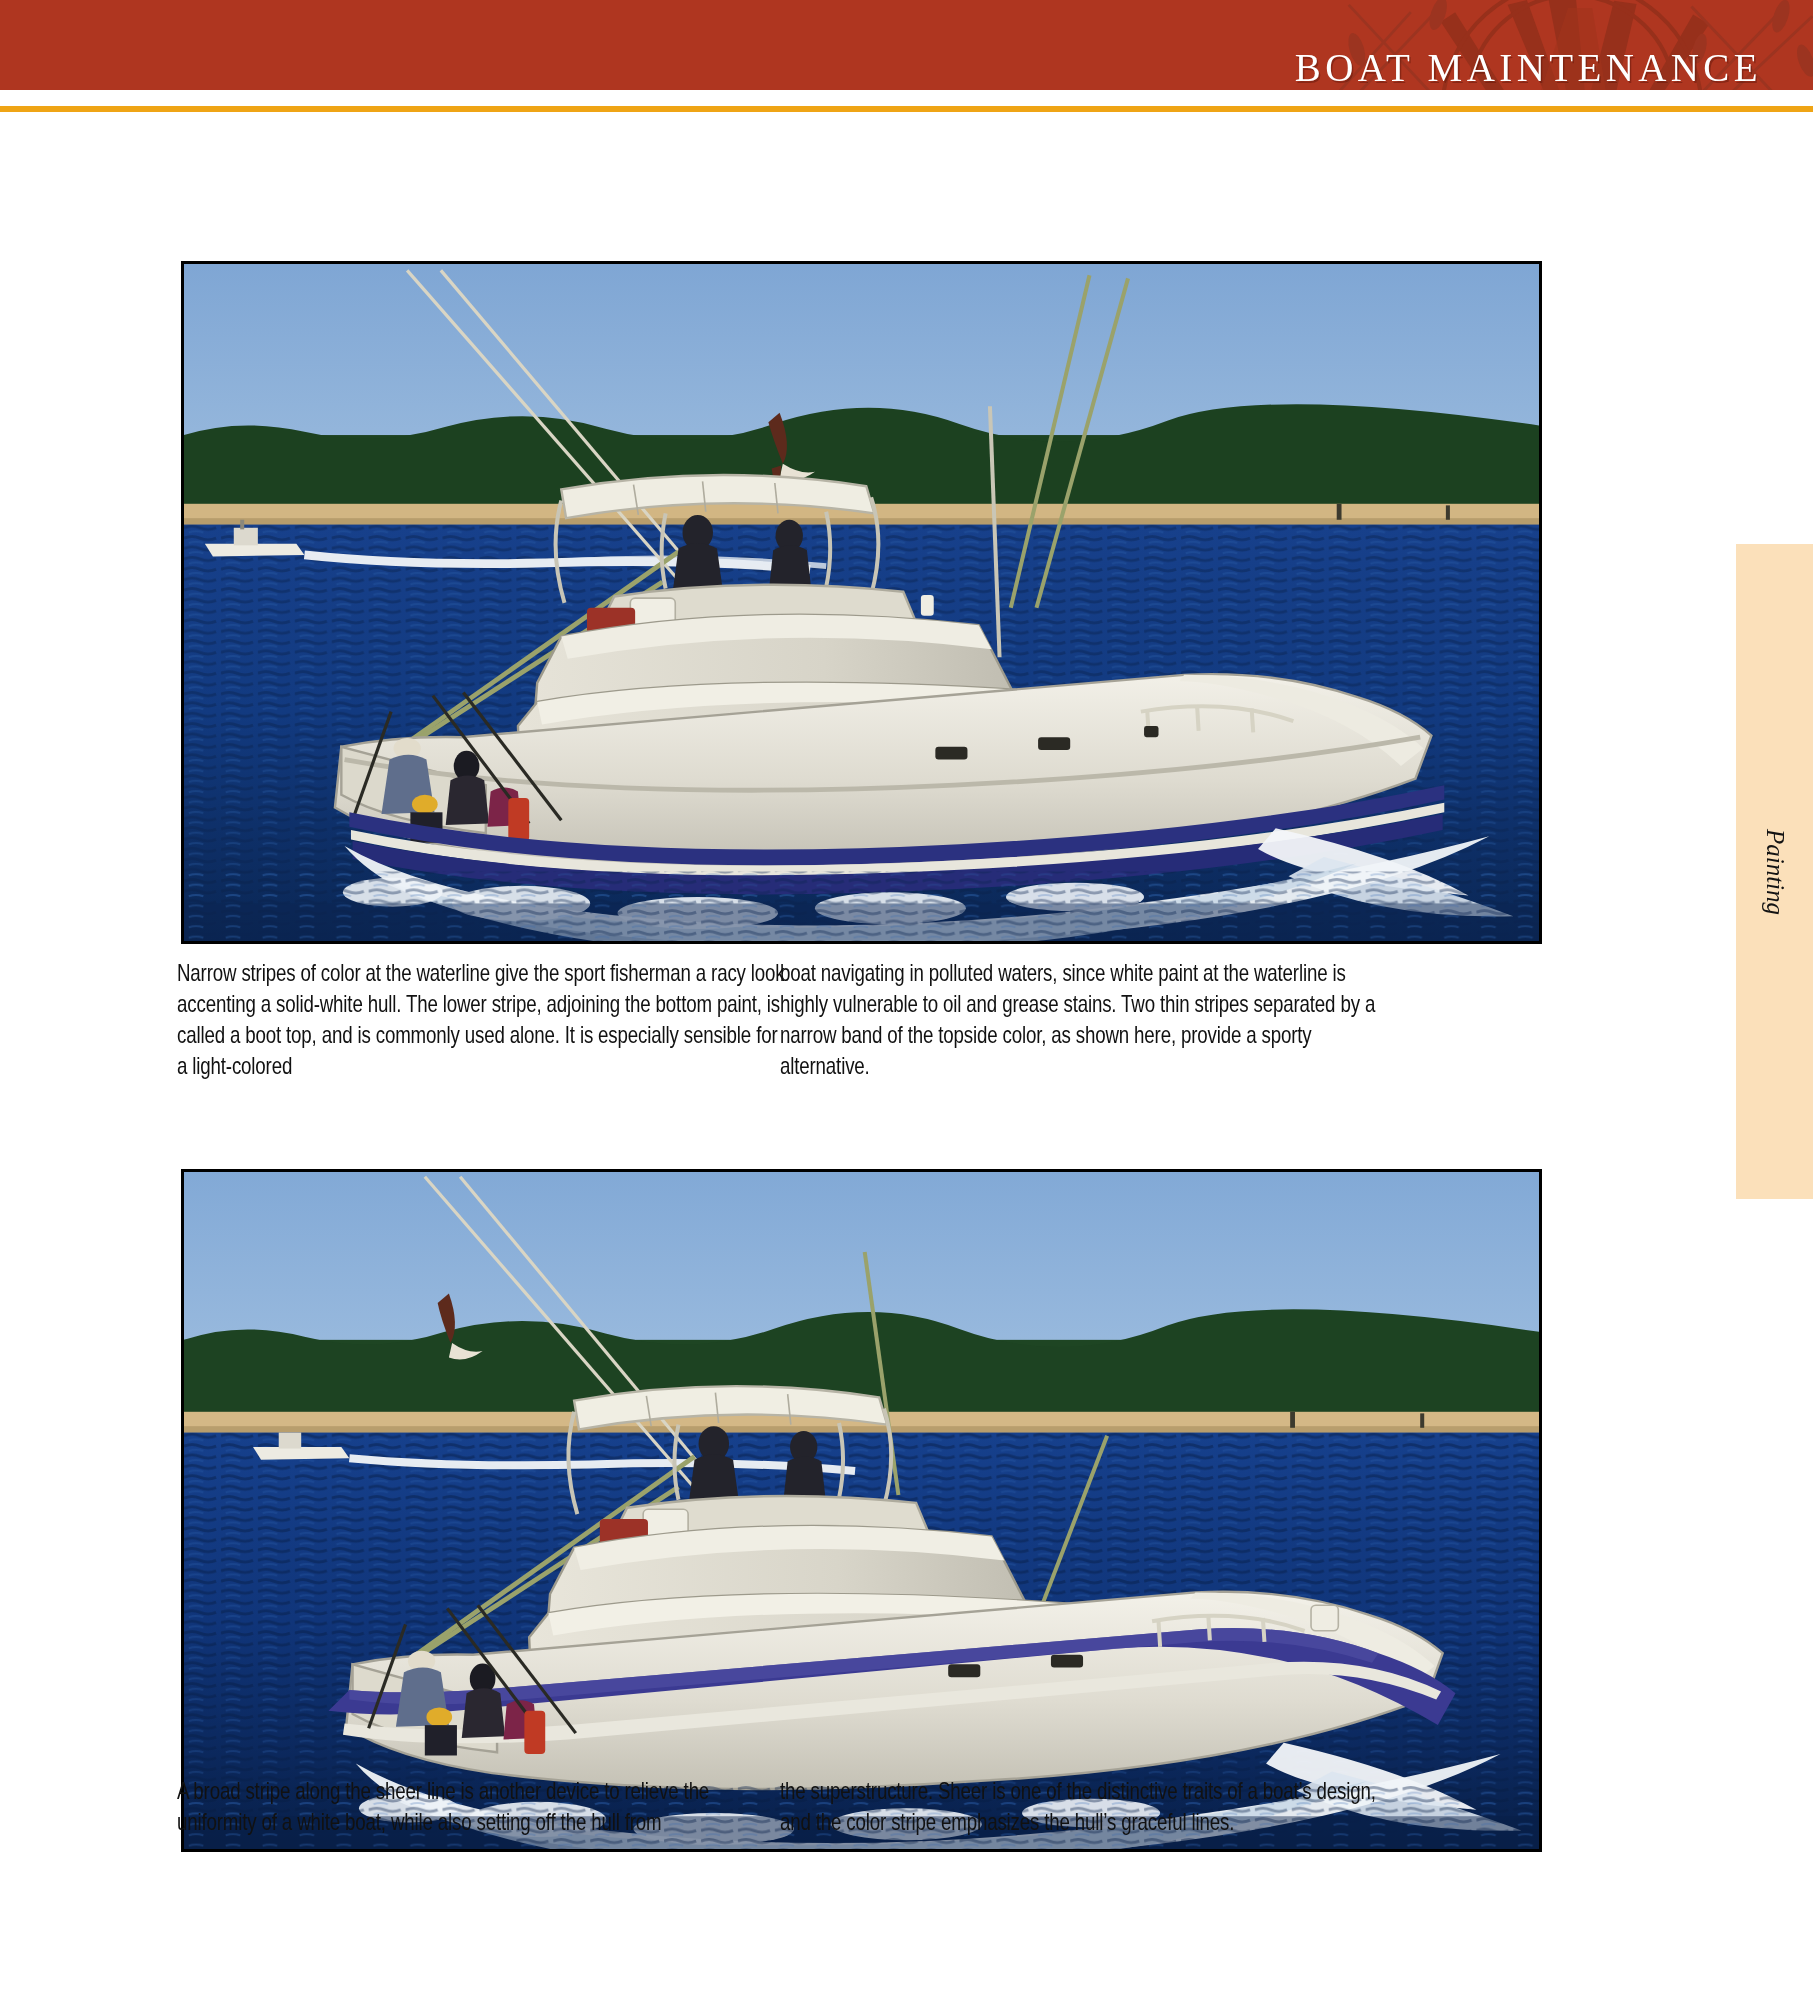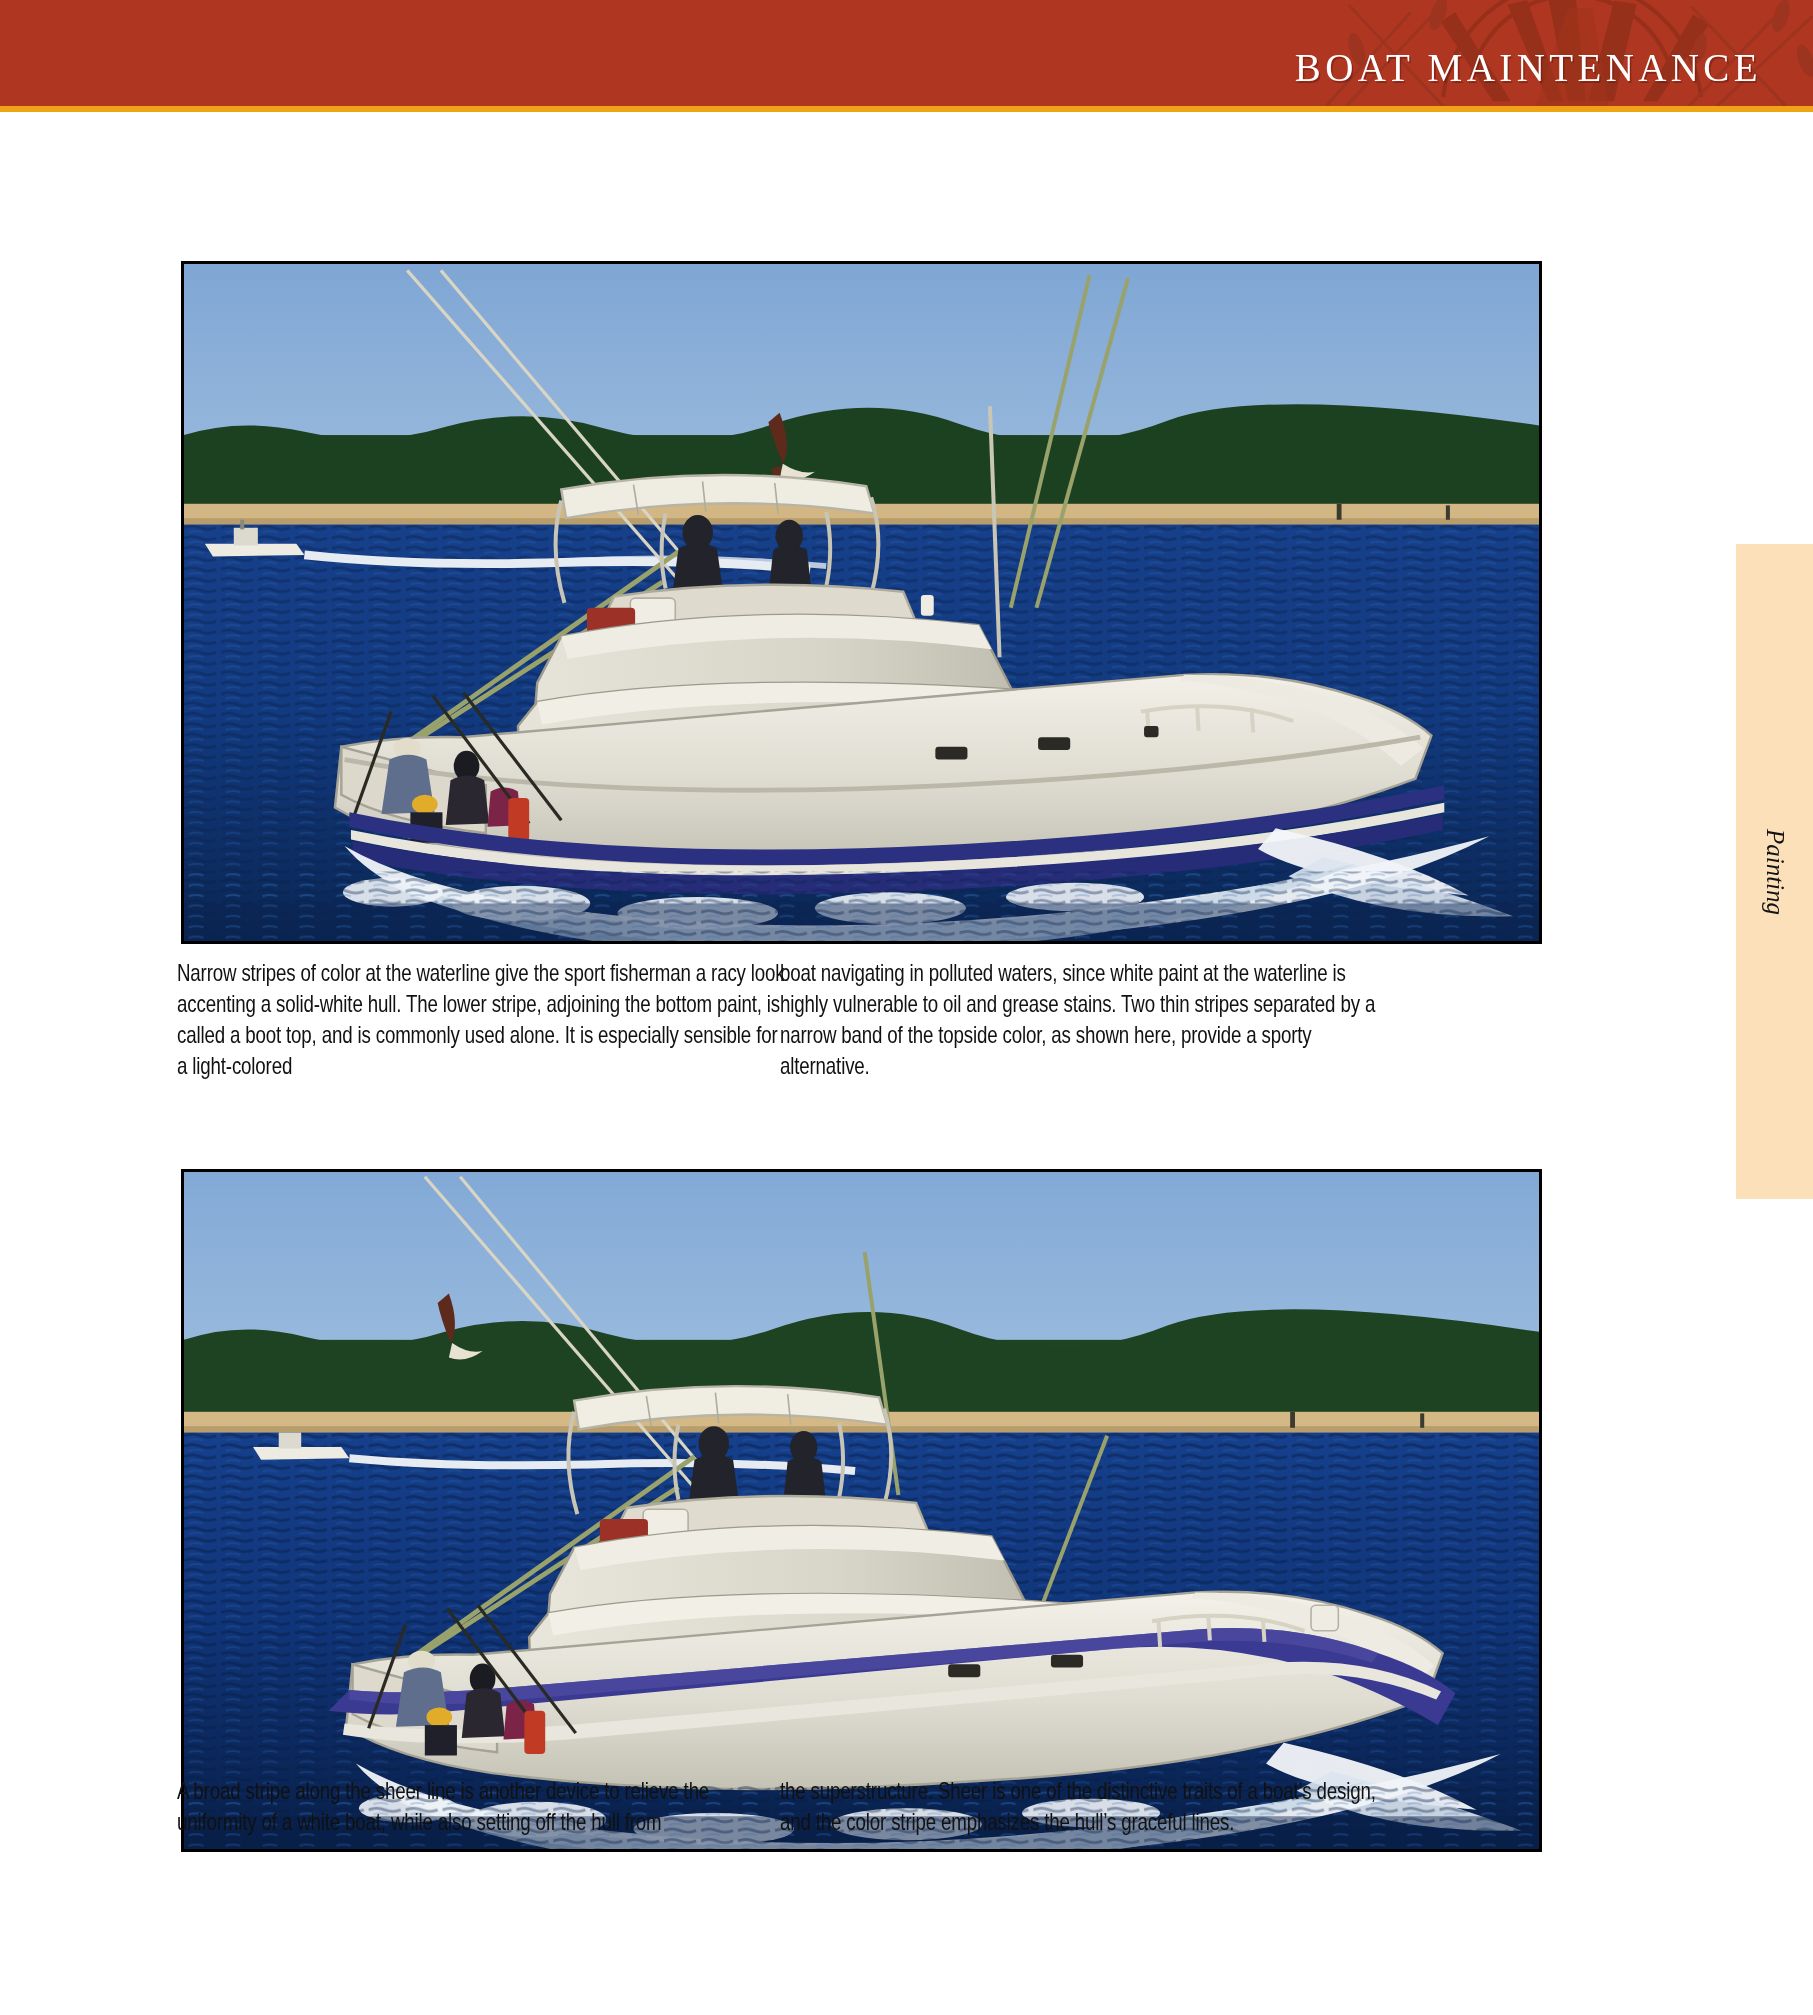--- a/index.html
+++ b/index.html
@@ -12,21 +12,21 @@
     height: 2176px;
     position: relative;
     font-family: "Liberation Sans", sans-serif;
     overflow: hidden;
   }
 
   
   #header-band {
     position: absolute;
     left: 0; top: 0;
-    width: 1814px; height: 106px;
+    width: 1814px; height: 90px;
     background: #AF3620;
     overflow: hidden;
   }
   #header-watermark {
     position: absolute;
     right: 0; top: 0;
     width: 504px; height: 106px;
     opacity: 1;
   }
   #header-title {

